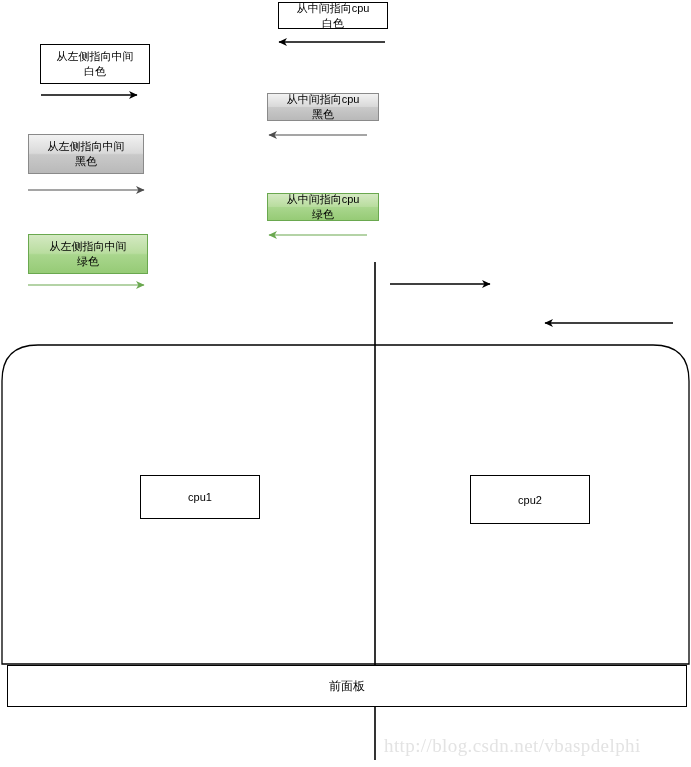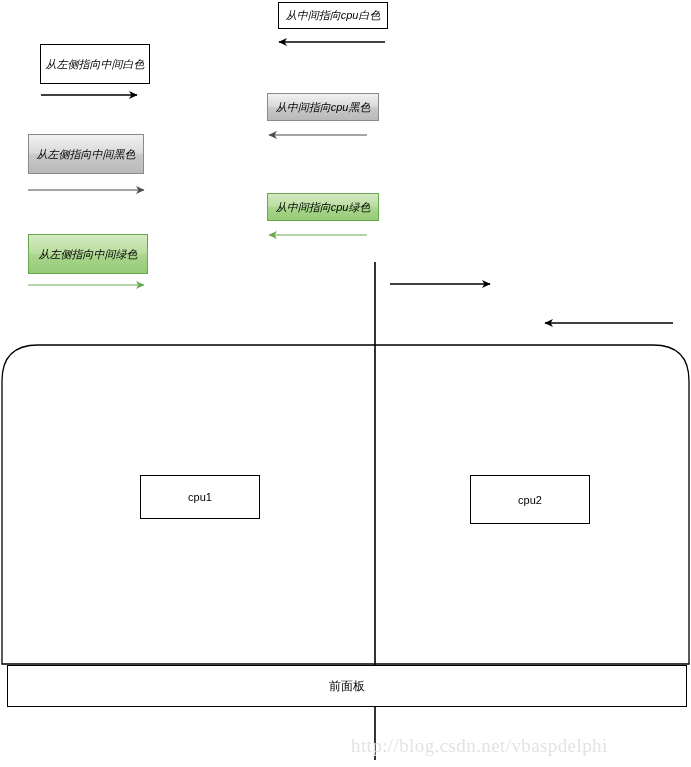--- a/index.html
+++ b/index.html
@@ -23,29 +23,28 @@
     top: 0;
     width: 691px;
     height: 767px;
   }
 
   
   .legend-box {
     position: absolute;
     box-sizing: border-box;
     display: flex;
-    flex-direction: row;
+    flex-direction: column;
     align-items: center;
     justify-content: center;
     font-size: 11px;
     line-height: 15px;
     color: #000000;
     text-align: center;
     white-space: nowrap;
-    font-style: italic;
   }
   .legend-box .ln {
     display: block;
   }
   .fill-white {
     background: #ffffff;
     border: 1px solid #000000;
   }
   .fill-gray {
     background: linear-gradient(to bottom, #f2f2f2 0%, #d9d9d9 48%, #c9c9c9 52%, #b9b9b9 100%);
@@ -160,15 +159,15 @@
   </div>
 
   <div class="cpu-box" style="left:470px; top:475px; width:120px; height:49px;">
     <span>cpu2</span>
   </div>
 
   <div class="panel-bar" style="left:7px; top:665px; width:680px; height:42px;">
     <span>前面板</span>
   </div>
 
-  <div class="watermark" style="left:351px; top:735px;">http://blog.csdn.net/vbaspdelphi</div>
+  <div class="watermark" style="left:384px; top:735px;">http://blog.csdn.net/vbaspdelphi</div>
 
 </div>
 
 </body></html>

